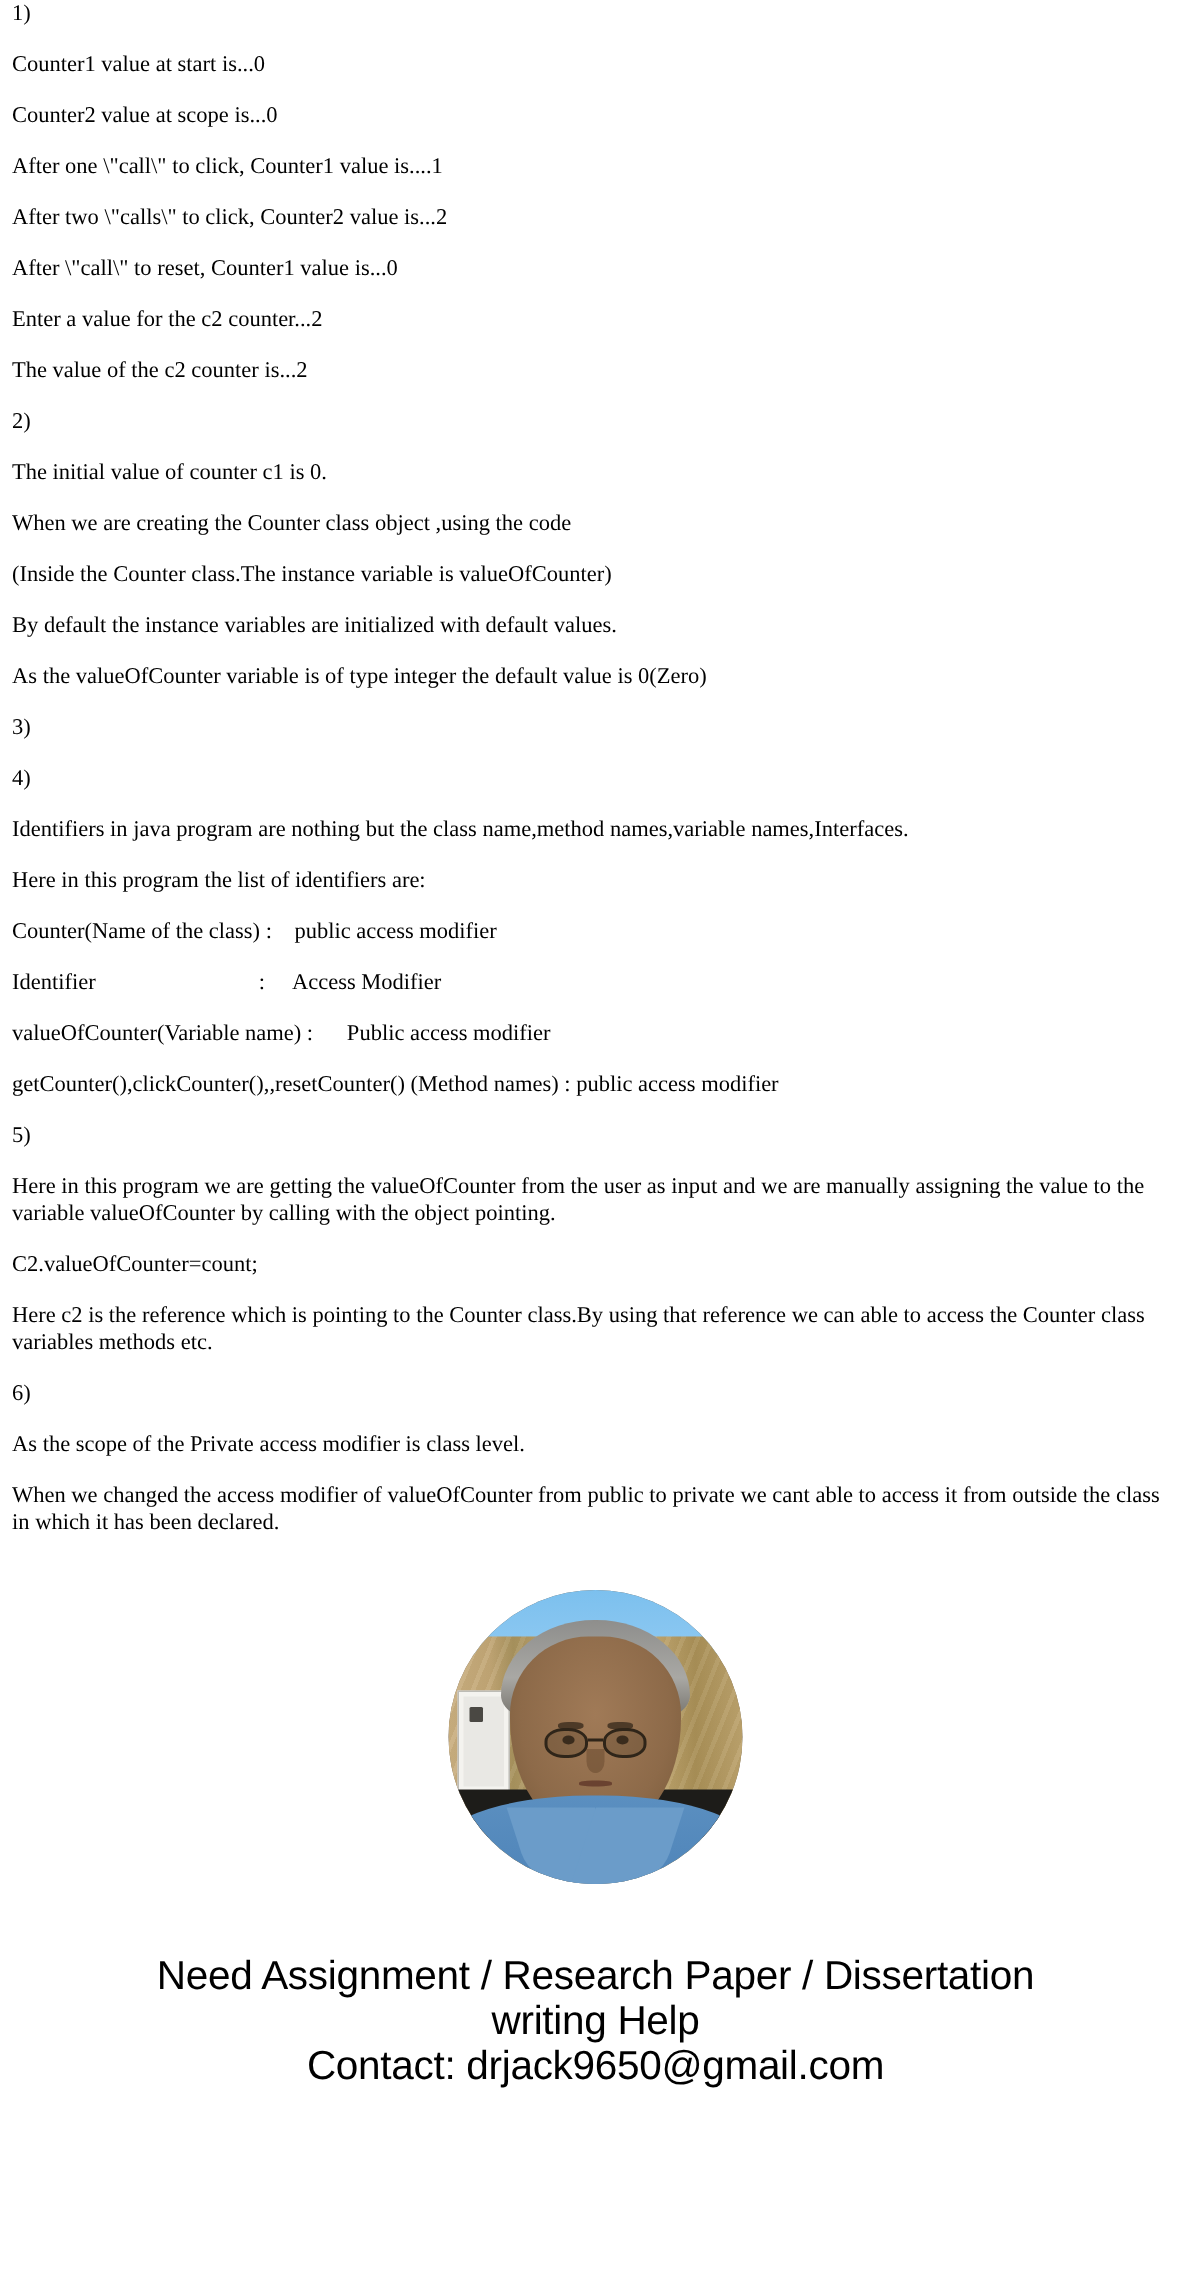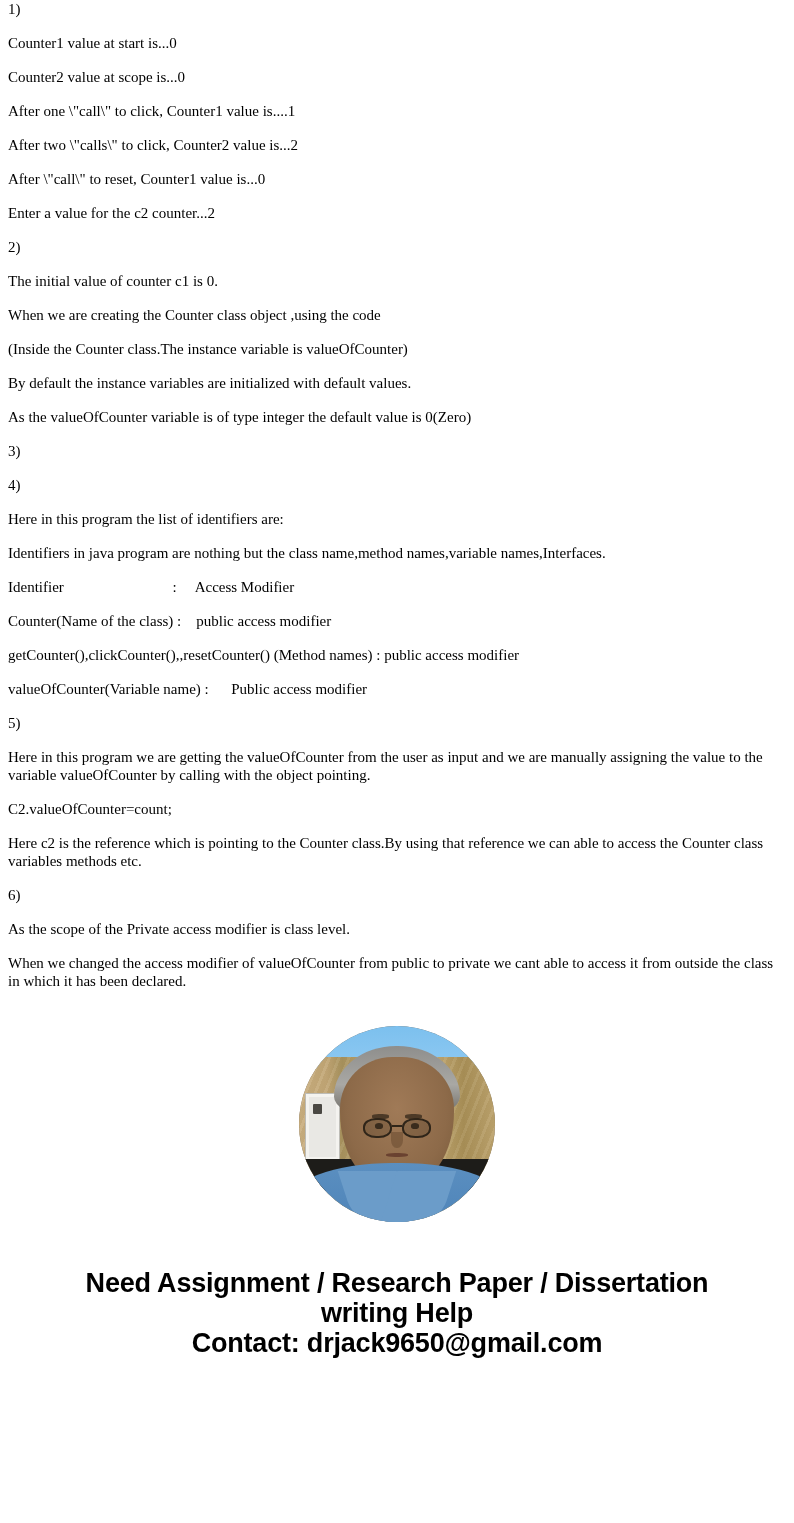--- a/index.html
+++ b/index.html
@@ -239,21 +239,21 @@
     height: 3%;
     background: #6a4230;
     border-radius: 40%;
   }
 
   
   .footer {
     margin-top: 46px;
     text-align: center;
     font-family: "Liberation Sans", "DejaVu Sans", sans-serif;
-    font-weight: bold;
+    font-weight: normal;
     font-size: 27px;
     line-height: 30px;
     color: #000000;
     letter-spacing: -0.2px;
   }
   .footer .l2 {
     display: block;
   }
 </style>
 </head>
@@ -261,37 +261,38 @@
 
 <div class="doc">
 
   <div class="line marker">1)</div>
   <div class="line">Counter1 value at start is...0</div>
   <div class="line">Counter2 value at scope is...0</div>
   <div class="line">After one \"call\" to click, Counter1 value is....1</div>
   <div class="line">After two \"calls\" to click, Counter2 value is...2</div>
   <div class="line">After \"call\" to reset, Counter1 value is...0</div>
   <div class="line">Enter a value for the c2 counter...2</div>
+  <div class="line">The value of the c2 counter is...2</div>
 
   <div class="line marker">2)</div>
   <div class="line">The initial value of counter c1 is 0.</div>
   <div class="line">When we are creating the Counter class object ,using the code</div>
   <div class="line">(Inside the Counter class.The instance variable is valueOfCounter)</div>
   <div class="line">By default the instance variables are initialized with default values.</div>
   <div class="line">As the valueOfCounter variable is of type integer the default value is 0(Zero)</div>
 
   <div class="line marker">3)</div>
 
   <div class="line marker">4)</div>
+  <div class="line">Identifiers in java program are nothing but the class name,method names,variable names,Interfaces.</div>
   <div class="line">Here in this program the list of identifiers are:</div>
-  <div class="line">Identifiers in java program are nothing but the class name,method names,variable names,Interfaces.</div>
+  <div class="line pre-line">Counter(Name of the class) :    public access modifier</div>
   <div class="line pre-line">Identifier                             :     Access Modifier</div>
-  <div class="line pre-line">Counter(Name of the class) :    public access modifier</div>
+  <div class="line pre-line">valueOfCounter(Variable name) :      Public access modifier</div>
   <div class="line pre-line">getCounter(),clickCounter(),,resetCounter() (Method names) : public access modifier</div>
-  <div class="line pre-line">valueOfCounter(Variable name) :      Public access modifier</div>
 
   <div class="line marker">5)</div>
   <div class="line para">Here in this program we are getting the valueOfCounter from the user as input and we are manually assigning the value to the variable valueOfCounter by calling with the object pointing.</div>
   <div class="line">C2.valueOfCounter=count;</div>
   <div class="line para">Here c2 is the reference which is pointing to the Counter class.By using that reference we can able to access the Counter class variables methods etc.</div>
 
   <div class="line marker">6)</div>
   <div class="line">As the scope of the Private access modifier is class level.</div>
   <div class="line para">When we changed the access modifier of valueOfCounter from public to private we cant able to access it from outside the class in which it has been declared.</div>
 

